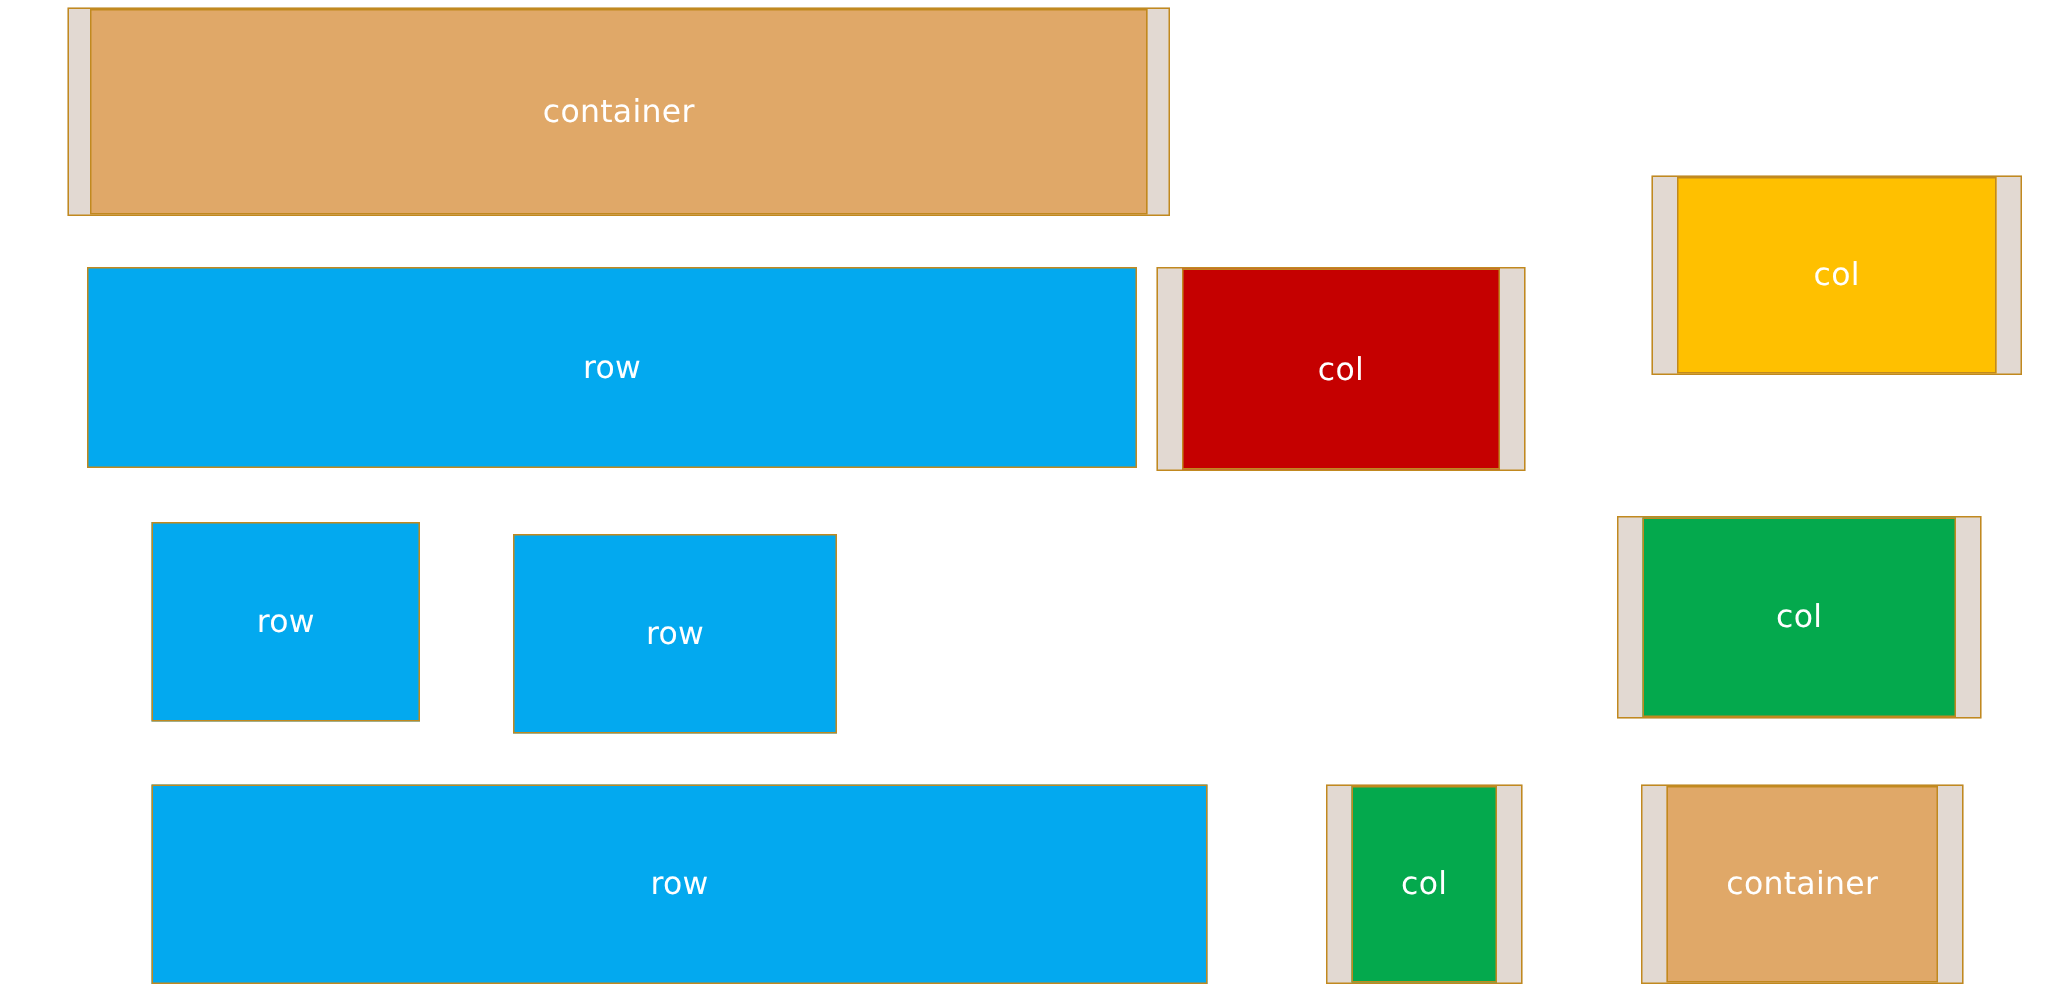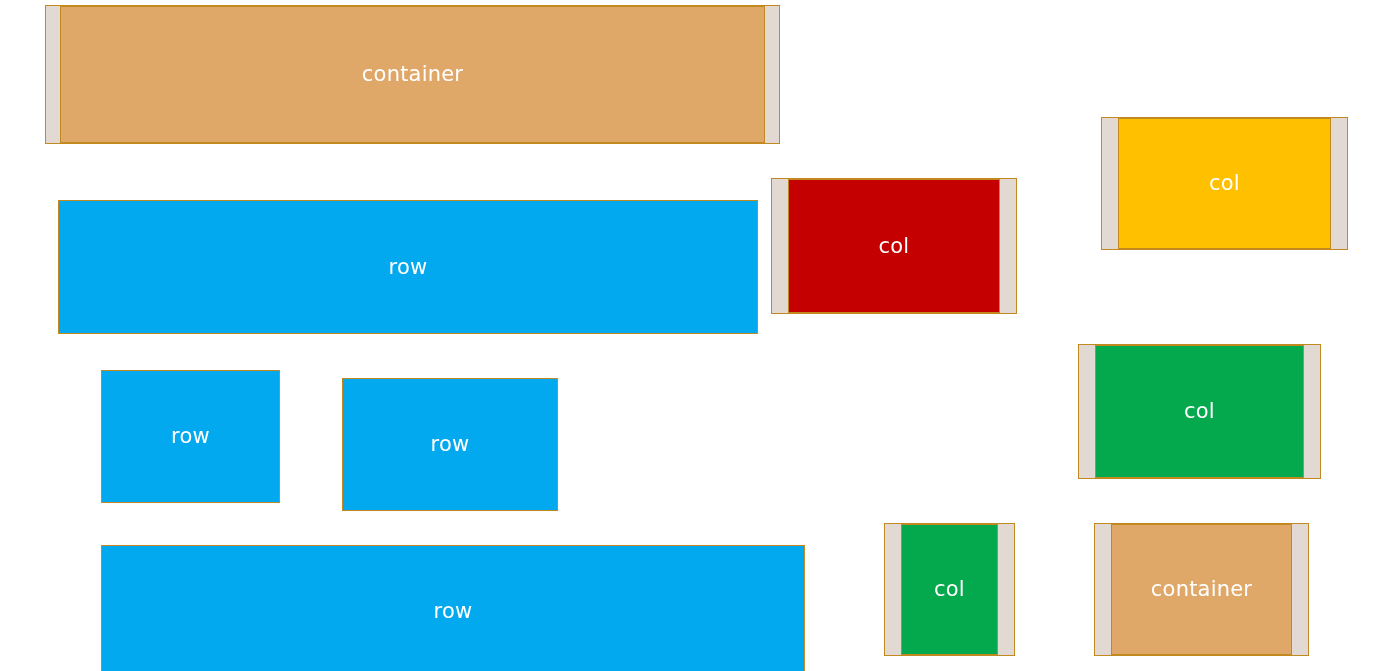--- a/index.html
+++ b/index.html
@@ -31,21 +31,20 @@
     background: #e2d9d2;
     display: flex;
     align-items: stretch;
     justify-content: center;
   }
   
   .block.nopad {
     background: transparent;
     border: none;
     padding: 0;
-    margin-top: 22px;
   }
 
   .fill {
     box-sizing: border-box;
     border: 1px solid #c1891f;
     flex: 1 1 auto;
     display: flex;
     align-items: center;
     justify-content: center;
     color: #ffffff;

